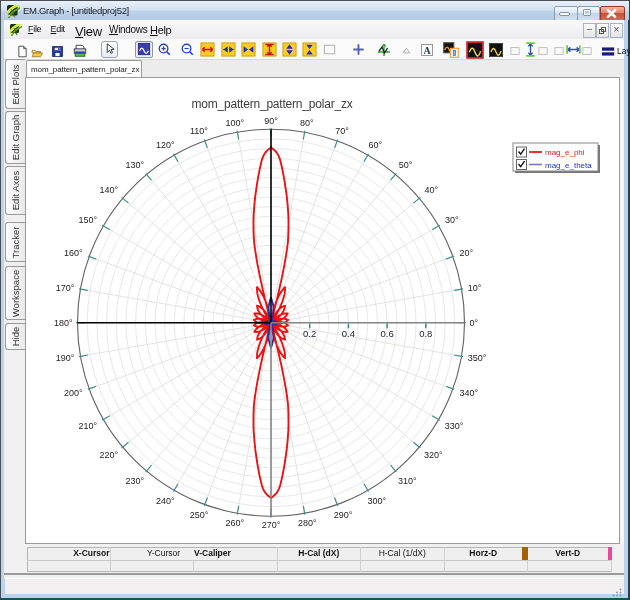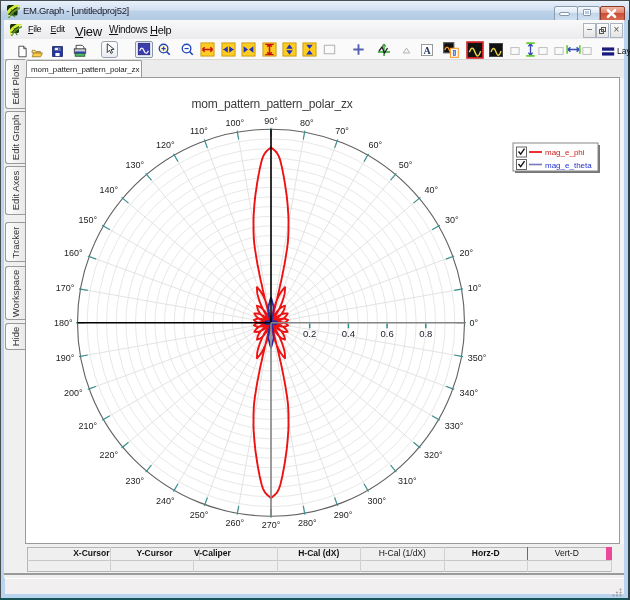--- a/index.html
+++ b/index.html
@@ -380,26 +380,26 @@
 <path d="M518.5,164 l2.2,2.6 l3.8,-5.4" fill="none" stroke="#111111" stroke-width="1.4"></path>
 <line x1="529" y1="164.5" x2="542" y2="164.5" stroke="#7878c0" stroke-width="1.6"></line>
 <text x="545" y="167.5" font-family="Liberation Sans, sans-serif" font-size="8px" fill="#2233cc">mag_e_theta</text>
 </g>
 </svg>
 
 <div class="abs" style="left:4px;top:544px;width:620px;height:34px;background:#f0f0f0"></div>
 <div class="abs" style="left:27px;top:547px;width:585px;height:25px;border:1px solid #b5b5b5;box-sizing:border-box;background:#efefef"></div>
 <div class="abs" style="left:27px;top:559.5px;width:585px;height:1px;background:#c8c8c8"></div>
 <div style="position:absolute;left:27.0px;top:547px;width:83.5px;height:13px;border-right:1px solid #d0d0d0;box-sizing:border-box;text-align:right;font-size:8.5px;font-weight:bold;color:#111;line-height:13px">X-Cursor</div>
-<div style="position:absolute;left:110.5px;top:547px;width:89px;height:13px;border-right:1px solid #d0d0d0;box-sizing:border-box;text-align:center;font-size:8.5px;font-weight:bold;color:#111;line-height:13px">Y-Cursor</div>
+<div style="position:absolute;left:110.5px;top:547px;width:107px;height:13px;border-right:1px solid #d0d0d0;box-sizing:border-box;text-align:center;font-size:8.5px;font-weight:normal;color:#111;line-height:13px">Y-Cursor</div>
 <div style="position:absolute;left:194.0px;top:547px;width:83.5px;height:13px;border-right:1px solid #d0d0d0;box-sizing:border-box;font-size:8.5px;font-weight:bold;color:#111;line-height:13px">V-Caliper</div>
 <div style="position:absolute;left:277.5px;top:547px;width:83.5px;height:13px;border-right:1px solid #d0d0d0;box-sizing:border-box;text-align:center;font-size:8.5px;font-weight:bold;color:#111;line-height:13px">H-Cal (dX)</div>
 <div style="position:absolute;left:361.0px;top:547px;width:83.5px;height:13px;border-right:1px solid #d0d0d0;box-sizing:border-box;text-align:center;font-size:8.5px;font-weight:normal;color:#111;line-height:13px">H-Cal (1/dX)</div>
-<div style="position:absolute;left:444.5px;top:547px;width:83.5px;height:13px;border-right:1px solid #a16207;box-sizing:border-box;text-align:center;font-size:8.5px;font-weight:bold;color:#111;line-height:13px">Horz-D</div>
-<div style="position:absolute;left:528.0px;top:547px;width:83.5px;height:13px;border-right:6px solid #ec4899;box-sizing:border-box;text-align:center;font-size:8.5px;font-weight:normal;color:#111;line-height:13px">Vert-D</div>
+<div style="position:absolute;left:444.5px;top:547px;width:83.5px;height:13px;border-right:6px solid #a16207;box-sizing:border-box;text-align:center;font-size:8.5px;font-weight:bold;color:#111;line-height:13px">Horz-D</div>
+<div style="position:absolute;left:528.0px;top:547px;width:83.5px;height:13px;border-right:4px solid #ec4899;box-sizing:border-box;text-align:center;font-size:8.5px;font-weight:bold;color:#111;line-height:13px">Vert-D</div>
 <div style="position:absolute;left:27.0px;top:560px;width:83.5px;height:12px;border-right:1px solid #d0d0d0;box-sizing:border-box"></div>
 <div style="position:absolute;left:110.5px;top:560px;width:83.5px;height:12px;border-right:1px solid #d0d0d0;box-sizing:border-box"></div>
 <div style="position:absolute;left:194.0px;top:560px;width:83.5px;height:12px;border-right:1px solid #d0d0d0;box-sizing:border-box"></div>
 <div style="position:absolute;left:277.5px;top:560px;width:83.5px;height:12px;border-right:1px solid #d0d0d0;box-sizing:border-box"></div>
 <div style="position:absolute;left:361.0px;top:560px;width:83.5px;height:12px;border-right:1px solid #d0d0d0;box-sizing:border-box"></div>
 <div style="position:absolute;left:444.5px;top:560px;width:83.5px;height:12px;border-right:1px solid #d0d0d0;box-sizing:border-box"></div>
 <div style="position:absolute;left:528.0px;top:560px;width:83.5px;height:12px;border-right:1px solid #d0d0d0;box-sizing:border-box"></div>
 <div class="abs" style="left:4px;top:573px;width:620px;height:2px;background:#9a9a9a"></div>
 
 <div class="abs" style="left:5px;top:578px;width:619px;height:15px;background:#f1eff0;border-top:1px solid #ffffff"></div>

